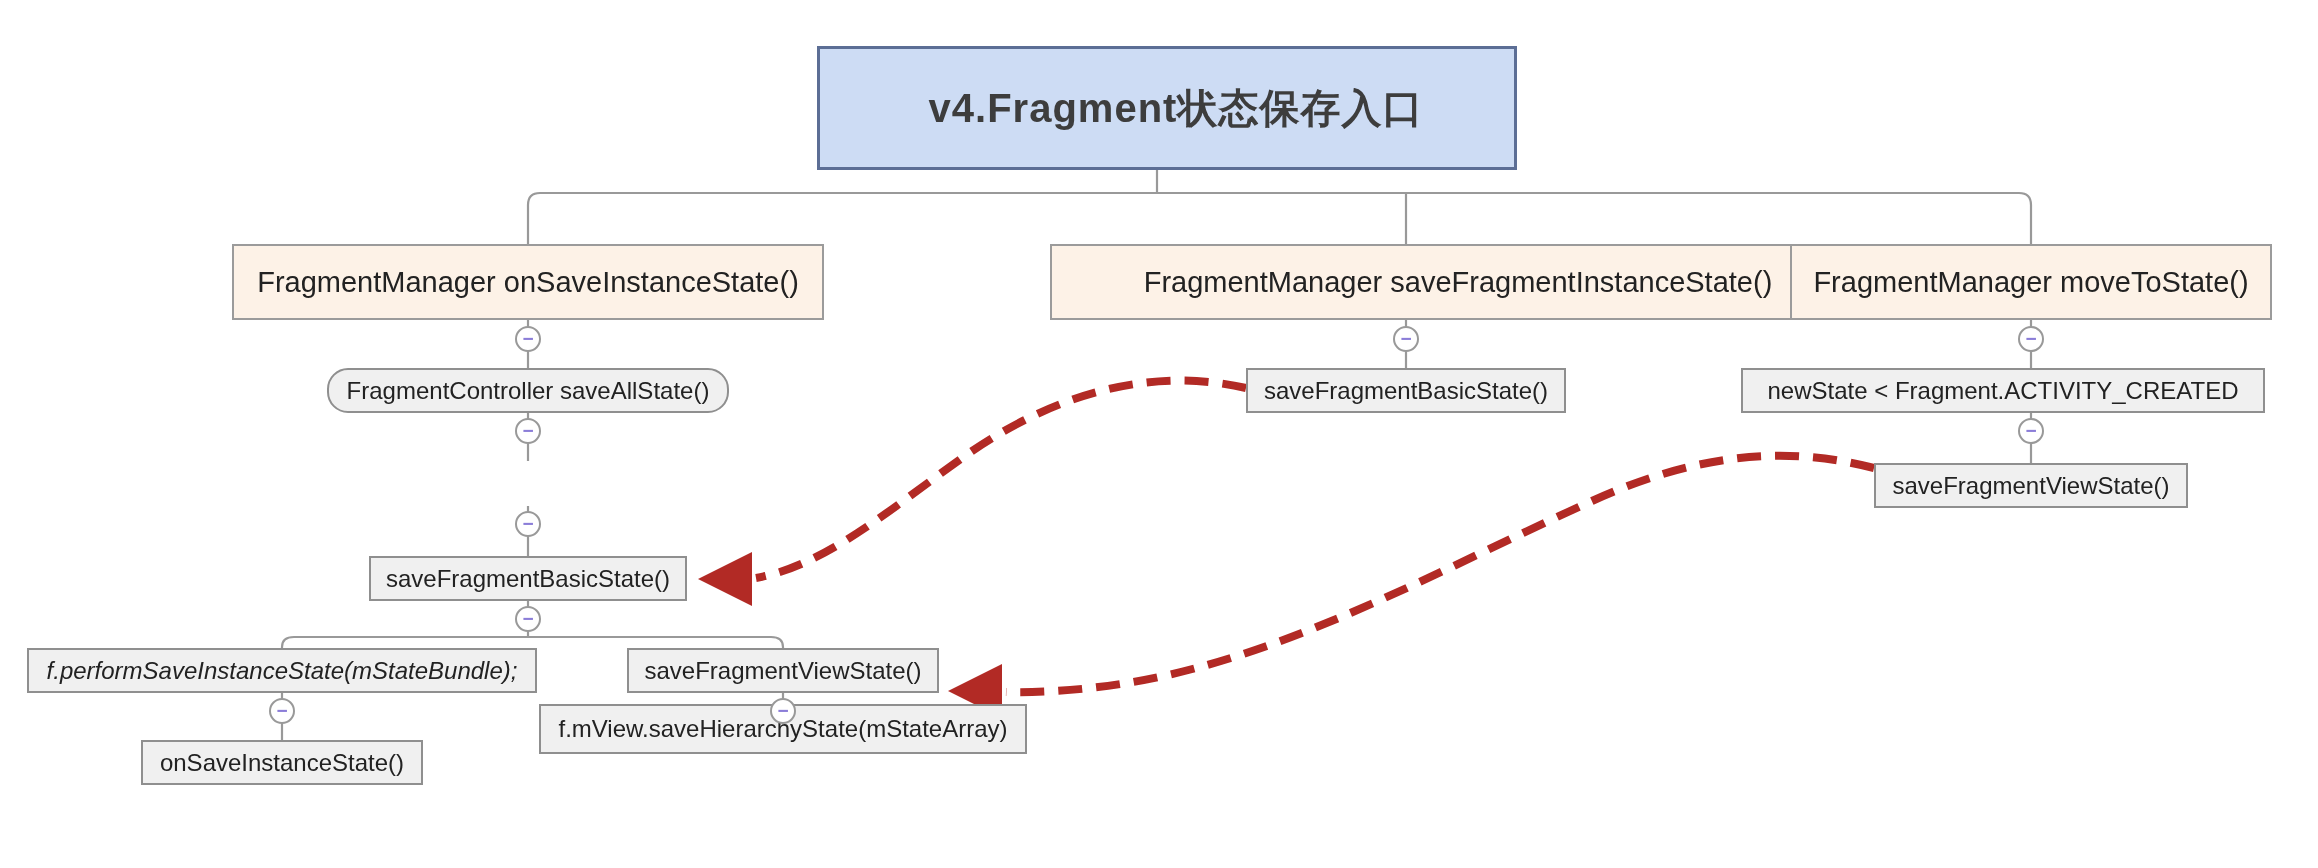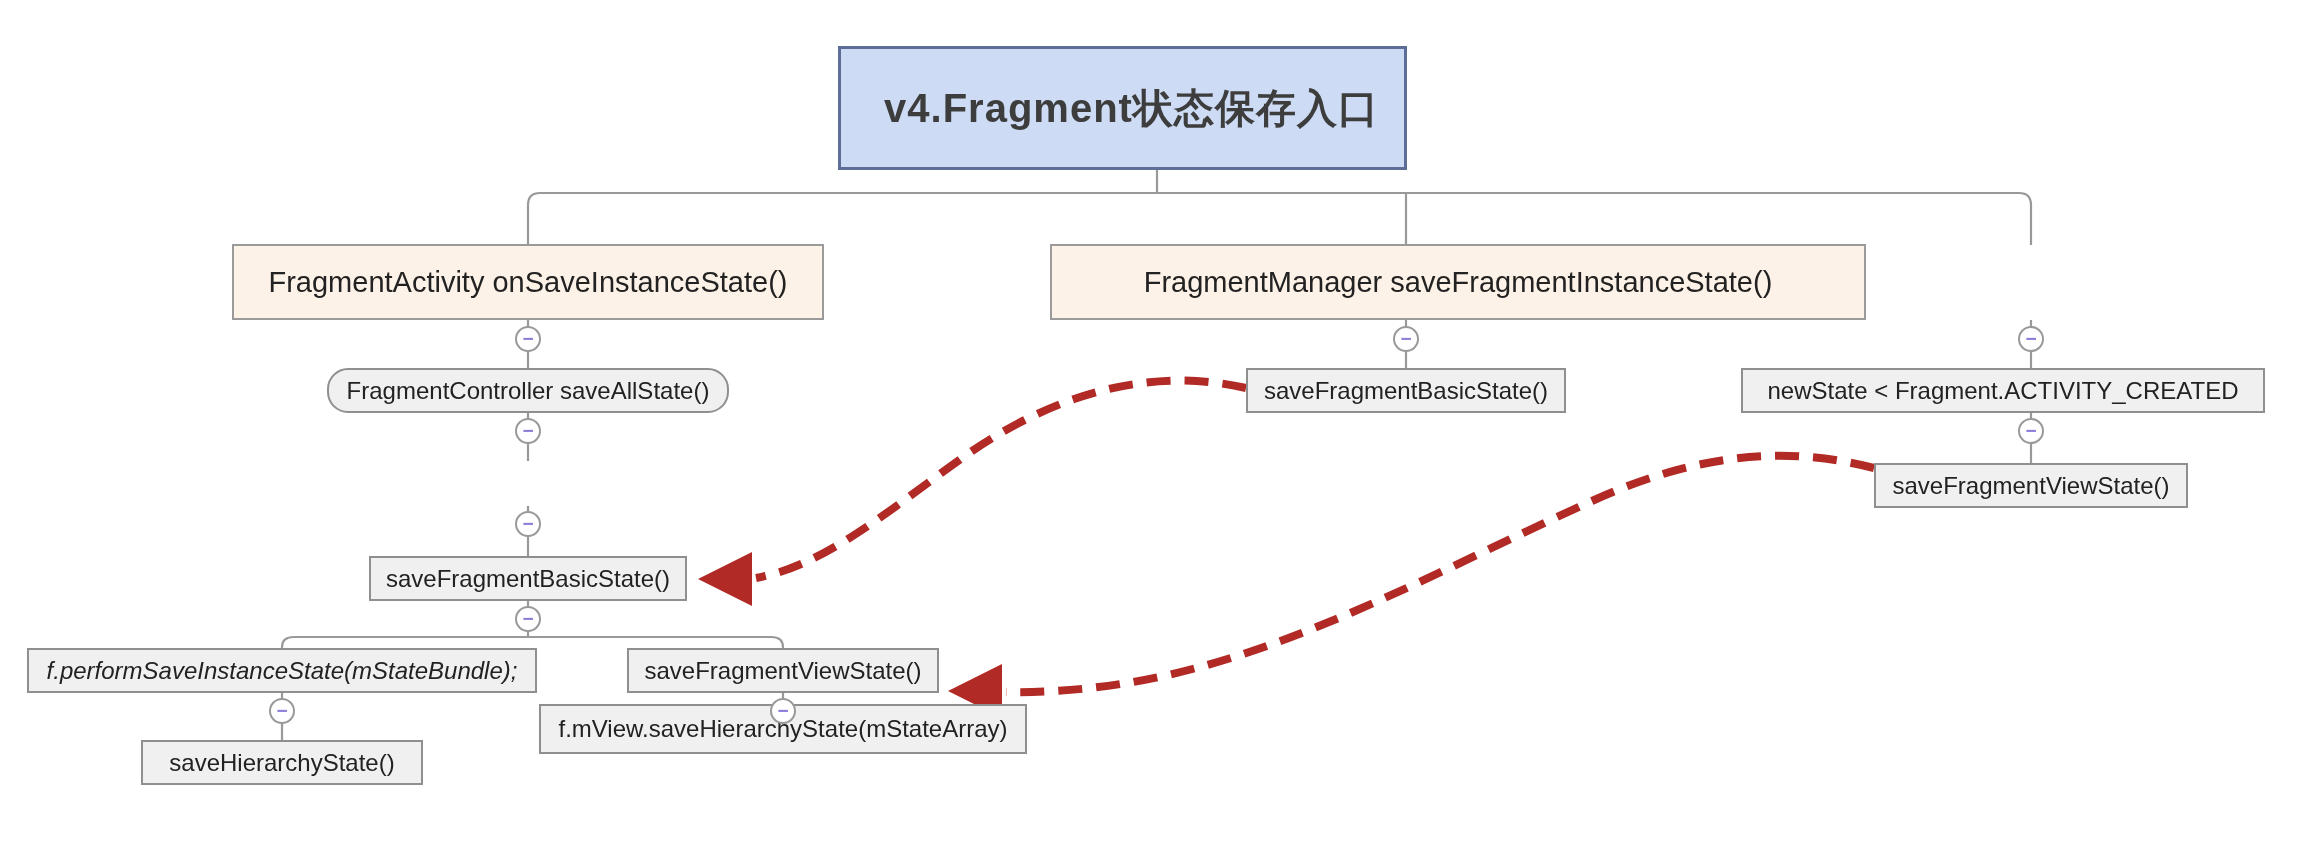--- a/index.html
+++ b/index.html
@@ -59,45 +59,48 @@
     <path class="wire" d="M 1406 320 V 368"></path>
     <path class="wire" d="M 2031 320 V 368"></path>
     <path class="wire" d="M 2031 413 V 463"></path>
 
     <path class="relation" d="M 1246 388 C 1150 366 1052 394 962 458 C 888 511 824 566 756 578"></path>
     <polygon class="relation-head" points="698,579 752,552 752,606"></polygon>
     <path class="relation" d="M 1874 468 C 1788 446 1700 452 1592 501 C 1444 568 1312 642 1168 675 C 1106 689 1048 693 1006 692"></path>
     <polygon class="relation-head" points="948,691 1002,664 1002,718"></polygon>
   </svg>
 
-  <div class="node root" style="left:838px;top:46px;width:569px;height:124px;padding-left:18px;">
+  <div class="node root" style="left:817px;top:46px;width:700px;height:124px;padding-left:18px;">
     <span>v4.Fragment状态保存入口</span>
   </div>
 
   <div class="node branch" style="left:232px;top:244px;width:592px;height:76px;">
-    <span>FragmentActivity onSaveInstanceState()</span>
+    <span>FragmentManager onSaveInstanceState()</span>
   </div>
   <div class="node branch" style="left:1050px;top:244px;width:816px;height:76px;">
     <span>FragmentManager saveFragmentInstanceState()</span>
+  </div>
+  <div class="node branch" style="left:1790px;top:244px;width:482px;height:76px;">
+    <span>FragmentManager moveToState()</span>
   </div>
 
   <div class="node" style="left:327px;top:368px;width:402px;height:45px;border-radius:21px;">
     <span>FragmentController saveAllState()</span>
   </div>
   <div class="node" style="left:369px;top:556px;width:318px;height:45px;">
     <span>saveFragmentBasicState()</span>
   </div>
   <div class="node" style="left:27px;top:648px;width:510px;height:45px;font-style:italic;">
     <span>f.performSaveInstanceState(mStateBundle);</span>
   </div>
   <div class="node" style="left:627px;top:648px;width:312px;height:45px;">
     <span>saveFragmentViewState()</span>
   </div>
   <div class="node" style="left:141px;top:740px;width:282px;height:45px;">
-    <span>saveHierarchyState()</span>
+    <span>onSaveInstanceState()</span>
   </div>
   <div class="node" style="left:539px;top:704px;width:488px;height:50px;text-align:center;">
     <span>f.mView.saveHierarchyState(mStateArray)</span>
   </div>
 
   <div class="node" style="left:1246px;top:368px;width:320px;height:45px;">
     <span>saveFragmentBasicState()</span>
   </div>
 
   <div class="node" style="left:1741px;top:368px;width:524px;height:45px;align-items:center;">

